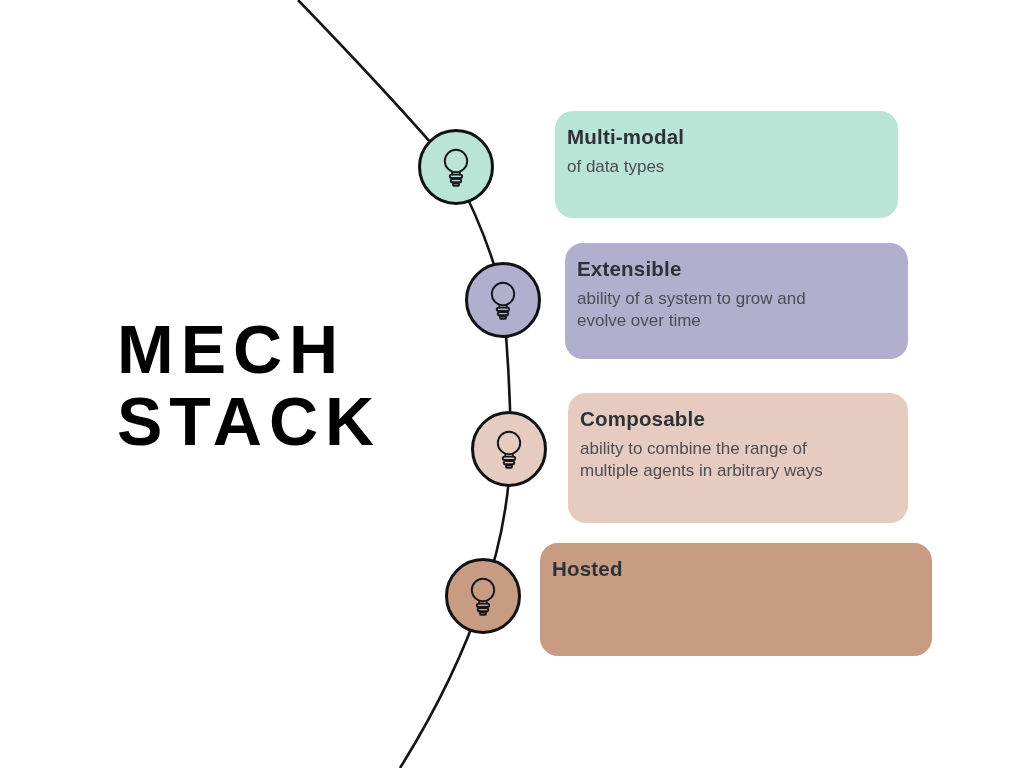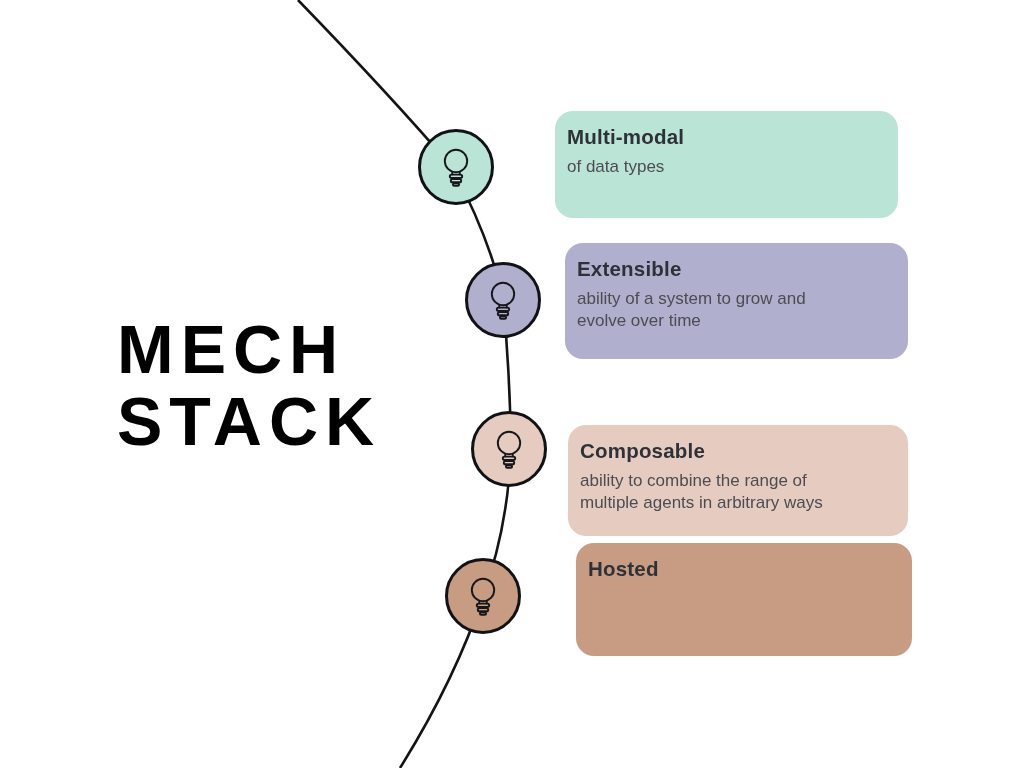--- a/index.html
+++ b/index.html
@@ -51,22 +51,22 @@
 
   
   .card {
     position: absolute;
     box-sizing: border-box;
     border-radius: 18px;
     padding: 14px 16px 12px 12px;
   }
   .card-1 { left: 515px; top: 111px; width: 343px; height: 107px; margin-left: 40px; }
   .card-2 { left: 565px; top: 243px; width: 343px; height: 116px; }
-  .card-3 { left: 568px; top: 393px; width: 340px; height: 111px; margin-top: 32px; }
-  .card-4 { left: 540px; top: 543px; width: 336px; height: 113px; margin-left: 36px; }
+  .card-3 { left: 568px; top: 393px; width: 340px; height: 130px; }
+  .card-4 { left: 540px; top: 543px; width: 392px; height: 113px; }
   .card h2 {
     margin: 0 0 7px 0;
     font-size: 20.5px;
     line-height: 24px;
     font-weight: bold;
     letter-spacing: 0.2px;
     color: #2e3238;
   }
   .card .desc {
     font-size: 17px;

